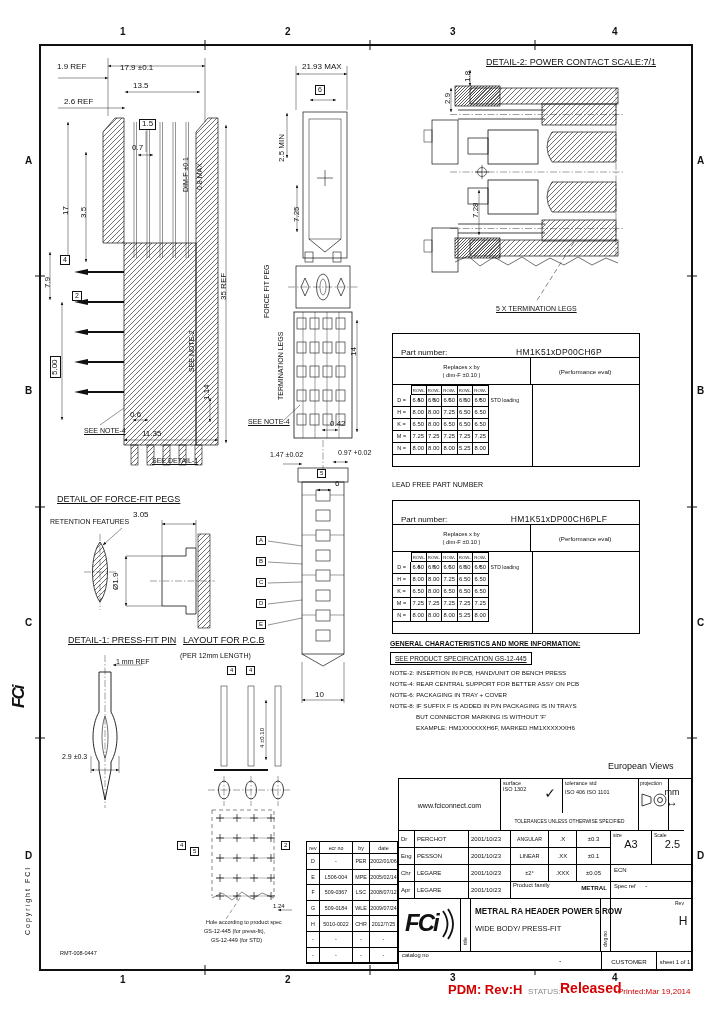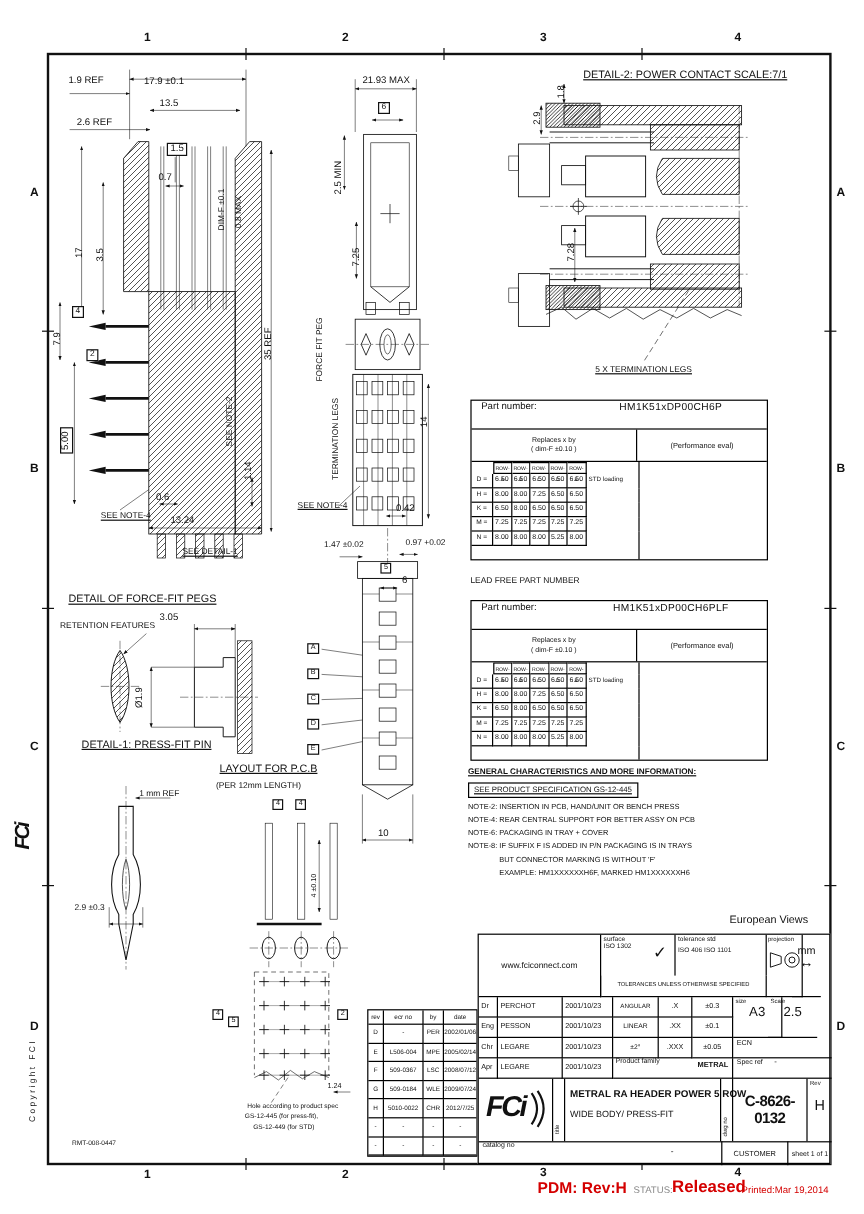--- a/index.html
+++ b/index.html
@@ -6,21 +6,21 @@
   #sheet{position:relative;width:720px;height:1012px;background:#ffffff;overflow:hidden;
          font-family:"Liberation Sans",sans-serif;color:#111;}
   .lbl{position:absolute;font-size:8px;line-height:1;white-space:nowrap;color:#111;z-index:3;}
   .t6{font-size:6px;}.t55{font-size:5.5px;}.t7{font-size:7px;}.t9{font-size:9px;}
   .v{transform:rotate(-90deg);transform-origin:0 0;}
   .b{border:1px solid #111;padding:0px 2px 1px 2px;background:#fff;}
   .u{text-decoration:underline;}
   .z{position:absolute;font-size:10px;font-weight:bold;color:#111;z-index:3;}
   
   .ptable{position:absolute;width:248px;border:1.5px solid #000;background:#fff;z-index:3;box-sizing:border-box;}
-  .pt-head{display:flex;align-items:flex-start;height:23px;border-bottom:1.5px solid #000;}
+  .pt-head{display:flex;align-items:flex-end;height:23px;border-bottom:1.5px solid #000;}
   .pt-pl{font-size:8px;margin-left:8px;width:78px;}
   .pt-pn{font-size:8.5px;flex:1;text-align:center;letter-spacing:.3px;}
   .pt-sub{display:flex;height:26px;border-bottom:1px solid #000;}
   .pt-rep{width:138px;border-right:1px solid #000;text-align:center;font-size:5.8px;display:flex;flex-direction:column;justify-content:center;gap:2px;box-sizing:border-box;}
   .pt-perf{flex:1;display:flex;align-items:center;justify-content:center;font-size:6.2px;}
   .pt-cols{display:flex;height:10px;}
   .pt-cols .k{width:18px;}
   .chwrap{display:flex;}
   .ch{width:15.5px;font-size:4.3px;text-align:center;border:1px solid #000;border-left:none;box-sizing:border-box;line-height:9px;background:#fff;}
   .chwrap .ch:first-child{border-left:1px solid #000;}
@@ -403,21 +403,21 @@
 <span class="lbl v t7" style="left:182px;top:192px">DIM-F ±0.1</span>
 <span class="lbl v t7" style="left:196px;top:190px">0.8 MAX</span>
 <span class="lbl v" style="left:220px;top:300px">35 REF</span>
 <span class="lbl v" style="left:44px;top:288px">7.9</span>
 <span class="lbl b t7" style="left:60px;top:255px">4</span>
 <span class="lbl b t7" style="left:72px;top:291px">2</span>
 <span class="lbl v b" style="left:50px;top:378px">5.00</span>
 <span class="lbl v t7" style="left:188px;top:372px">SEE NOTE-2</span>
 <span class="lbl v" style="left:203px;top:400px">1.14</span>
 <span class="lbl" style="left:130px;top:411px">0.6</span>
-<span class="lbl" style="left:142px;top:430px">13.24</span>
+<span class="lbl" style="left:142px;top:430px">11.35</span>
 <span class="lbl u t7" style="left:84px;top:427px">SEE NOTE-4</span>
 <span class="lbl u t7" style="left:152px;top:457px">SEE DETAIL-1</span>
 
 <span class="lbl" style="left:302px;top:63px">21.93 MAX</span>
 <span class="lbl b t7" style="left:315px;top:85px">6</span>
 <span class="lbl v" style="left:278px;top:162px">2.5 MIN</span>
 <span class="lbl v" style="left:293px;top:222px">7.25</span>
 <span class="lbl v t7" style="left:263px;top:318px">FORCE FIT PEG</span>
 <span class="lbl v t7" style="left:277px;top:400px">TERMINATION LEGS</span>
 <span class="lbl u t7" style="left:248px;top:418px">SEE NOTE-4</span>
@@ -438,21 +438,21 @@
 <span class="lbl v" style="left:444px;top:104px">2.9</span>
 <span class="lbl v" style="left:464px;top:82px">1.8</span>
 <span class="lbl v" style="left:472px;top:218px">7.28</span>
 <span class="lbl u t7" style="left:496px;top:305px">5 X TERMINATION LEGS</span>
 
 <span class="lbl u t9" style="left:57px;top:495px">DETAIL OF FORCE-FIT PEGS</span>
 <span class="lbl t7" style="left:50px;top:518px">RETENTION FEATURES</span>
 <span class="lbl" style="left:133px;top:511px">3.05</span>
 <span class="lbl v" style="left:112px;top:590px">Ø1.9</span>
 
-<span class="lbl u t9" style="left:68px;top:616px">DETAIL-1: PRESS-FIT PIN</span>
+<span class="lbl u t9" style="left:68px;top:636px">DETAIL-1: PRESS-FIT PIN</span>
 <span class="lbl t7" style="left:116px;top:658px">1 mm REF</span>
 <span class="lbl t7" style="left:62px;top:753px">2.9 ±0.3</span>
 
 <span class="lbl u t9" style="left:183px;top:636px">LAYOUT FOR P.C.B</span>
 <span class="lbl t7" style="left:180px;top:652px">(PER 12mm LENGTH)</span>
 <span class="lbl b t6" style="left:227px;top:666px">4</span>
 <span class="lbl b t6" style="left:246px;top:666px">4</span>
 <span class="lbl v t6" style="left:259px;top:748px">4 ±0.10</span>
 <span class="lbl b t6" style="left:177px;top:841px">4</span>
 <span class="lbl b t6" style="left:190px;top:847px">5</span>
@@ -698,21 +698,21 @@
       </div>
   <div class="tol-row" style="top:86px">
         <span class="tx">.XXX</span>
         <span class="tvv">±0.05</span>
       </div>
 
   <div class="tc bdr bdb" style="left:212px;top:52px;width:41px;height:34px">
     <div style="font-size:5px;padding:1px 0 0 2px">size</div>
     <div style="font-size:11px;text-align:center">A3</div>
   </div>
-  <div class="tc bdb" style="left:241px;top:52px;width:41px;height:34px">
+  <div class="tc bdb" style="left:253px;top:52px;width:41px;height:34px">
     <div style="font-size:5px;padding:1px 0 0 2px">Scale</div>
     <div style="font-size:11px;text-align:center">2.5</div>
   </div>
   <div class="tc bdb" style="left:212px;top:86px;width:82px;height:17px;font-size:6px;padding:2px 0 0 3px">ECN</div>
 
   <div class="tc bdr bdb" style="left:112px;top:103px;width:100px;height:17px">
     <span style="font-size:5.8px;padding-left:2px">Product family</span>
     <span style="font-size:6.2px;float:right;padding:2px 3px 0 0;font-weight:bold">METRAL</span>
   </div>
   <div class="tc bdb" style="left:212px;top:103px;width:82px;height:17px">
@@ -730,21 +730,20 @@
   <div class="tc bdr" style="left:62px;top:120px;width:10px;height:52px">
     <span class="v" style="position:absolute;left:1px;top:46px;font-size:5px">title</span>
   </div>
   <div class="tc bdr" style="left:72px;top:120px;width:130px;height:52px">
     <div style="font-size:8.2px;font-weight:bold;padding:8px 0 0 4px;white-space:nowrap">METRAL RA HEADER POWER 5 ROW</div>
     <div style="font-size:7.5px;padding:8px 0 0 4px">WIDE BODY/ PRESS-FIT</div>
   </div>
   <div class="tc bdr" style="left:202px;top:120px;width:10px;height:52px">
     <span class="v" style="position:absolute;left:1px;top:48px;font-size:5px;white-space:nowrap">dwg no</span>
   </div>
-  <div class="tc bdr cent" style="left:212px;top:120px;width:62px;height:52px;font-size:12.5px;font-weight:bold;letter-spacing:-0.5px">C-8626-0132</div>
   <div class="tc" style="left:274px;top:120px;width:20px;height:52px">
     <div style="font-size:5px;padding:1px 0 0 2px">Rev</div>
     <div style="font-size:12px;text-align:center;padding-top:8px">H</div>
   </div>
 
   <div class="tc bdt" style="left:0;top:172px;width:202px;height:20px">
     <span style="font-size:5.8px;padding-left:3px">catalog no</span>
     <span style="font-size:7px;position:absolute;left:160px;top:5px">-</span>
   </div>
   <div class="tc bdt bdl cent" style="left:202px;top:172px;width:55px;height:20px;font-size:6.2px">CUSTOMER</div>

